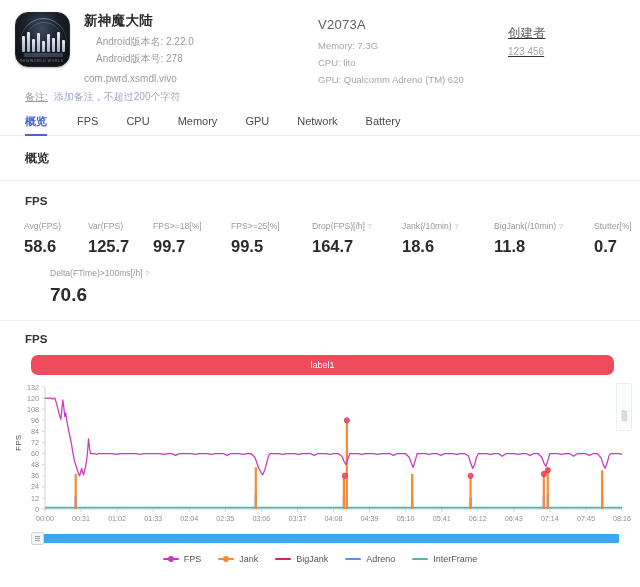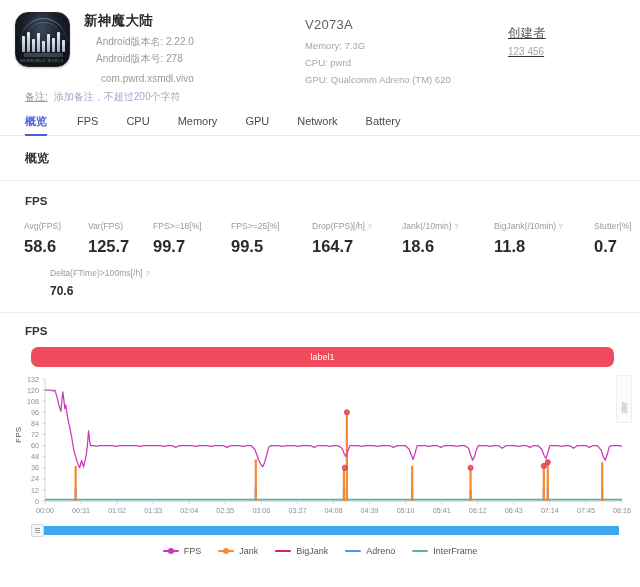--- a/index.html
+++ b/index.html
@@ -46,23 +46,23 @@
   }
   .app-icon .sub {
     position: absolute; left: 0; right: 0; bottom: 3px; text-align: center;
     font-size: 3.4px; letter-spacing: .7px; color: rgba(190,208,230,.55);
     font-family: "Liberation Sans", sans-serif;
   }
 
   .app-meta { padding-top: 2px; }
   .app-title { font-size: 13.5px; font-weight: bold; color: #2b2b2b; letter-spacing: .3px; }
   .app-line { font-size: 10px; color: #9a9a9a; margin-top: 5px; padding-left: 12px; }
-  .app-pkg { font-size: 10px; color: #9a9a9a; margin-top: 7px; text-align: right; }
-
-  .dev-col { position: absolute; left: 305px; top: 17px; }
+  .app-pkg { font-size: 10px; color: #9a9a9a; margin-top: 7px; }
+
+  .dev-col { position: absolute; left: 318px; top: 17px; }
   .dev-title { font-size: 13px; color: #5d6166; font-weight: normal; letter-spacing:.3px;}
   .dev-line { font-size: 9.5px; color: #a2a6aa; margin-top: 8px; }
 
   .creator-col { position: absolute; left: 508px; top: 25px; text-align: left; text-decoration: underline; }
   .creator-title { font-size: 12.5px; color: #5d6166; }
   .creator-val { font-size: 10px; color: #a2a6aa; margin-top: 4px; }
 
   
   .note-row { padding: 4px 0 0 25px; height: 26px; display:flex; align-items:center; gap: 6px; }
   .note-label { font-size: 10px; color: #9a9a9a; text-decoration: underline; }
@@ -94,21 +94,21 @@
 
   
   .metrics { display: flex; padding: 14px 0 0 24px; overflow: hidden; }
   .metric { flex: 0 0 auto; }
   .metric .m-label { font-size: 8.6px; color: #9a9a9a; white-space: nowrap; }
   .metric .m-value { font-size: 16.5px; font-weight: bold; color: #2b2b2b; margin-top: 6px; }
   .qmark { color: #b9b9b9; font-size: 8px; }
 
   .metrics2 { padding: 12px 0 14px 24px; }
   .metrics2 .m-label { font-size: 8.6px; color: #9a9a9a; padding-left: 26px; }
-  .metrics2 .m-value { font-size: 12px; font-weight: bold; color: #2b2b2b; margin-top: 6px; padding-left: 26px;}
+  .metrics2 .m-value { font-size: 19px; font-weight: bold; color: #2b2b2b; margin-top: 6px; padding-left: 26px;}
 
   
   .chart-sec { padding: 12px 0 0 0; }
   .chart-head { font-size: 11.5px; font-weight: bold; color: #333; padding-left: 25px; }
   .label-bar {
     margin: 10px 0 0 31px; width: 583px; height: 20px;
     background: #ef4b5c; border-radius: 7px;
     color: #fff; font-size: 9px;
     display: flex; align-items: center; justify-content: center;
   }
@@ -178,21 +178,21 @@
     <div class="app-meta">
       <div class="app-title">新神魔大陆</div>
       <div class="app-line">Android版本名: 2.22.0</div>
       <div class="app-line" style="margin-top:3px">Android版本号: 278</div>
       <div class="app-pkg">com.pwrd.xsmdl.vivo</div>
     </div>
 
     <div class="dev-col">
       <div class="dev-title">V2073A</div>
       <div class="dev-line">Memory: 7.3G</div>
-      <div class="dev-line" style="margin-top:6px">CPU: pwrd</div>
+      <div class="dev-line" style="margin-top:6px">CPU: lito</div>
       <div class="dev-line" style="margin-top:6px">GPU: Qualcomm Adreno (TM) 620</div>
     </div>
 
     <div class="creator-col">
       <div class="creator-title">创建者</div>
       <div class="creator-val">123 456</div>
     </div>
   </div>
 
   <div class="note-row">

